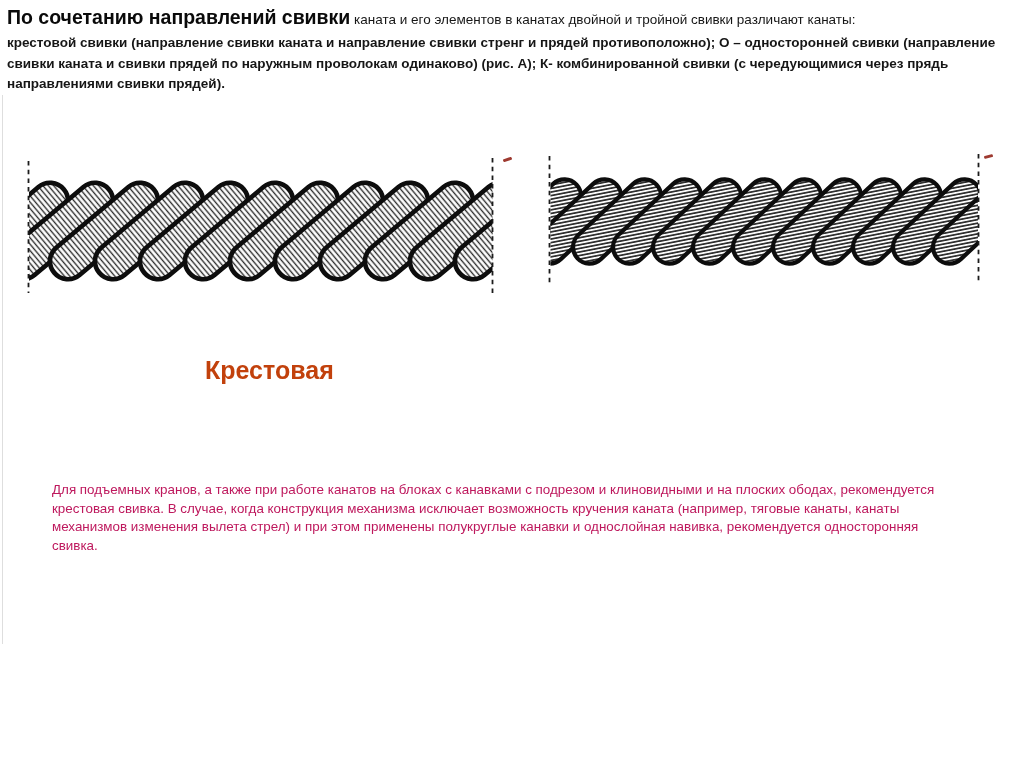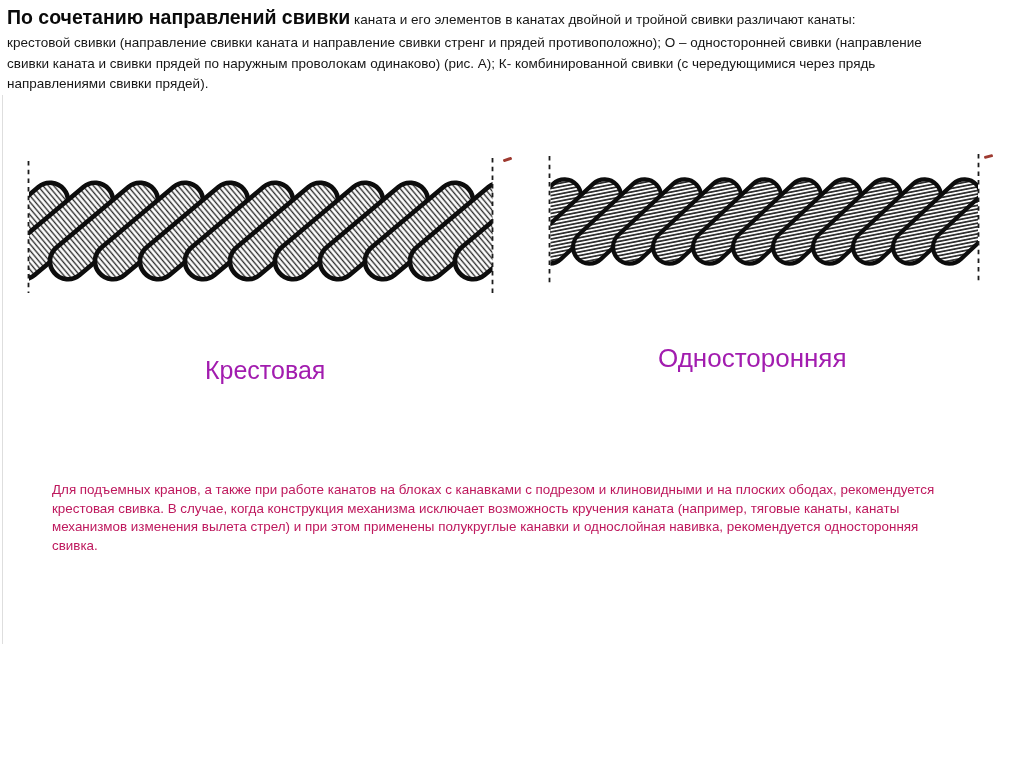--- a/index.html
+++ b/index.html
@@ -5,26 +5,26 @@
   html,body{margin:0;padding:0;background:#ffffff;}
   .slide{
     position:relative;width:1024px;height:644px;background:#ffffff;
     font-family:"Liberation Sans",sans-serif;color:#101010;overflow:hidden;
   }
   
   .intro{position:absolute;left:7px;top:4px;width:1014px;}
   .intro-line1{line-height:27px;white-space:nowrap;}
   .h{font-weight:bold;font-size:19.5px;color:#0a0a0a;}
   .t{font-size:13.5px;color:#161616;}
-  .pre{white-space:pre-line;line-height:20.6px;}
+  .pre{white-space:pre-line;line-height:20.6px;font-weight:bold;}
   
   .fig{position:absolute;}
   .fig svg{display:block;}
   
-  .lbl{position:absolute;color:#a21caf;line-height:1.15;}
+  .lbl{position:absolute;color:#c2410c;line-height:1.15;font-weight:bold;}
   .lbl-left{left:205px;top:356px;font-size:25px;}
   .lbl-right{left:658px;top:344px;font-size:26px;}
   
   .body-text{position:absolute;left:52px;top:481px;width:962px;
     font-size:13.4px;line-height:18.5px;color:#be185d;}
   .body-text .p{white-space:pre-line;}
   .body-text .p2{margin-top:12px;}
   
   .vline{position:absolute;left:2px;top:95px;width:1px;height:662px;background:#dedede;}
   .bottombar{position:absolute;left:0;top:757px;width:1024px;height:10px;
@@ -106,21 +106,20 @@
       </g>
       <line x1="4.5" y1="6" x2="4.5" y2="133" stroke="#1c1c1c" stroke-width="1.8" stroke-dasharray="4.5 4.2"></line>
       <line x1="433.5" y1="4" x2="433.5" y2="133" stroke="#1c1c1c" stroke-width="1.8" stroke-dasharray="4.5 4.2"></line>
     </svg>
   </div>
 
   <div class="tick tick-left"></div>
   <div class="tick tick-right"></div>
 
   <div class="lbl lbl-left">Крестовая</div>
-  <div class="lbl lbl-right">Односторонняя</div>
 
   <div class="body-text">
     <div class="p">Для подъемных кранов, а также при работе канатов на блоках с канавками с подрезом и клиновидными и на плоских ободах, рекомендуется
 крестовая свивка. В случае, когда конструкция механизма исключает возможность кручения каната (например, тяговые канаты, канаты
 механизмов изменения вылета стрел) и при этом применены полукруглые канавки и однослойная навивка, рекомендуется односторонняя
 свивка.</div>
   </div>
 
   <div class="vline"></div>
   <div class="bottombar"></div>

